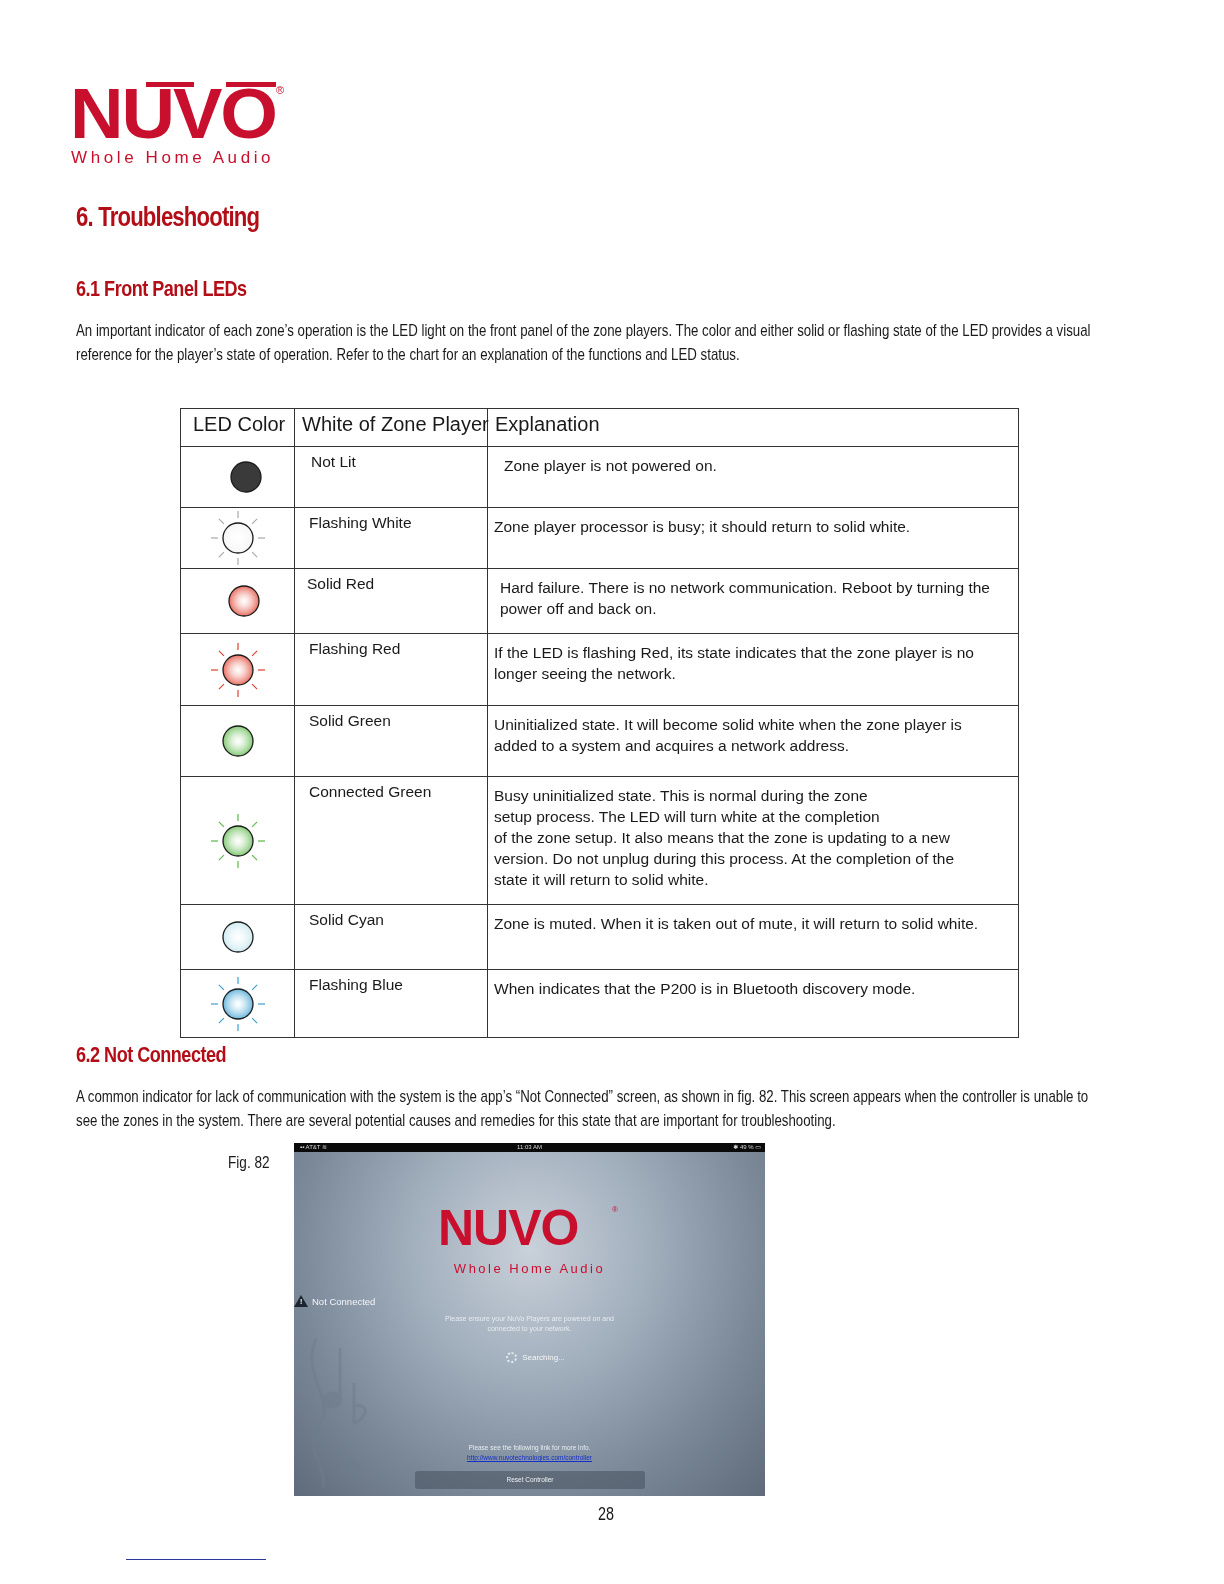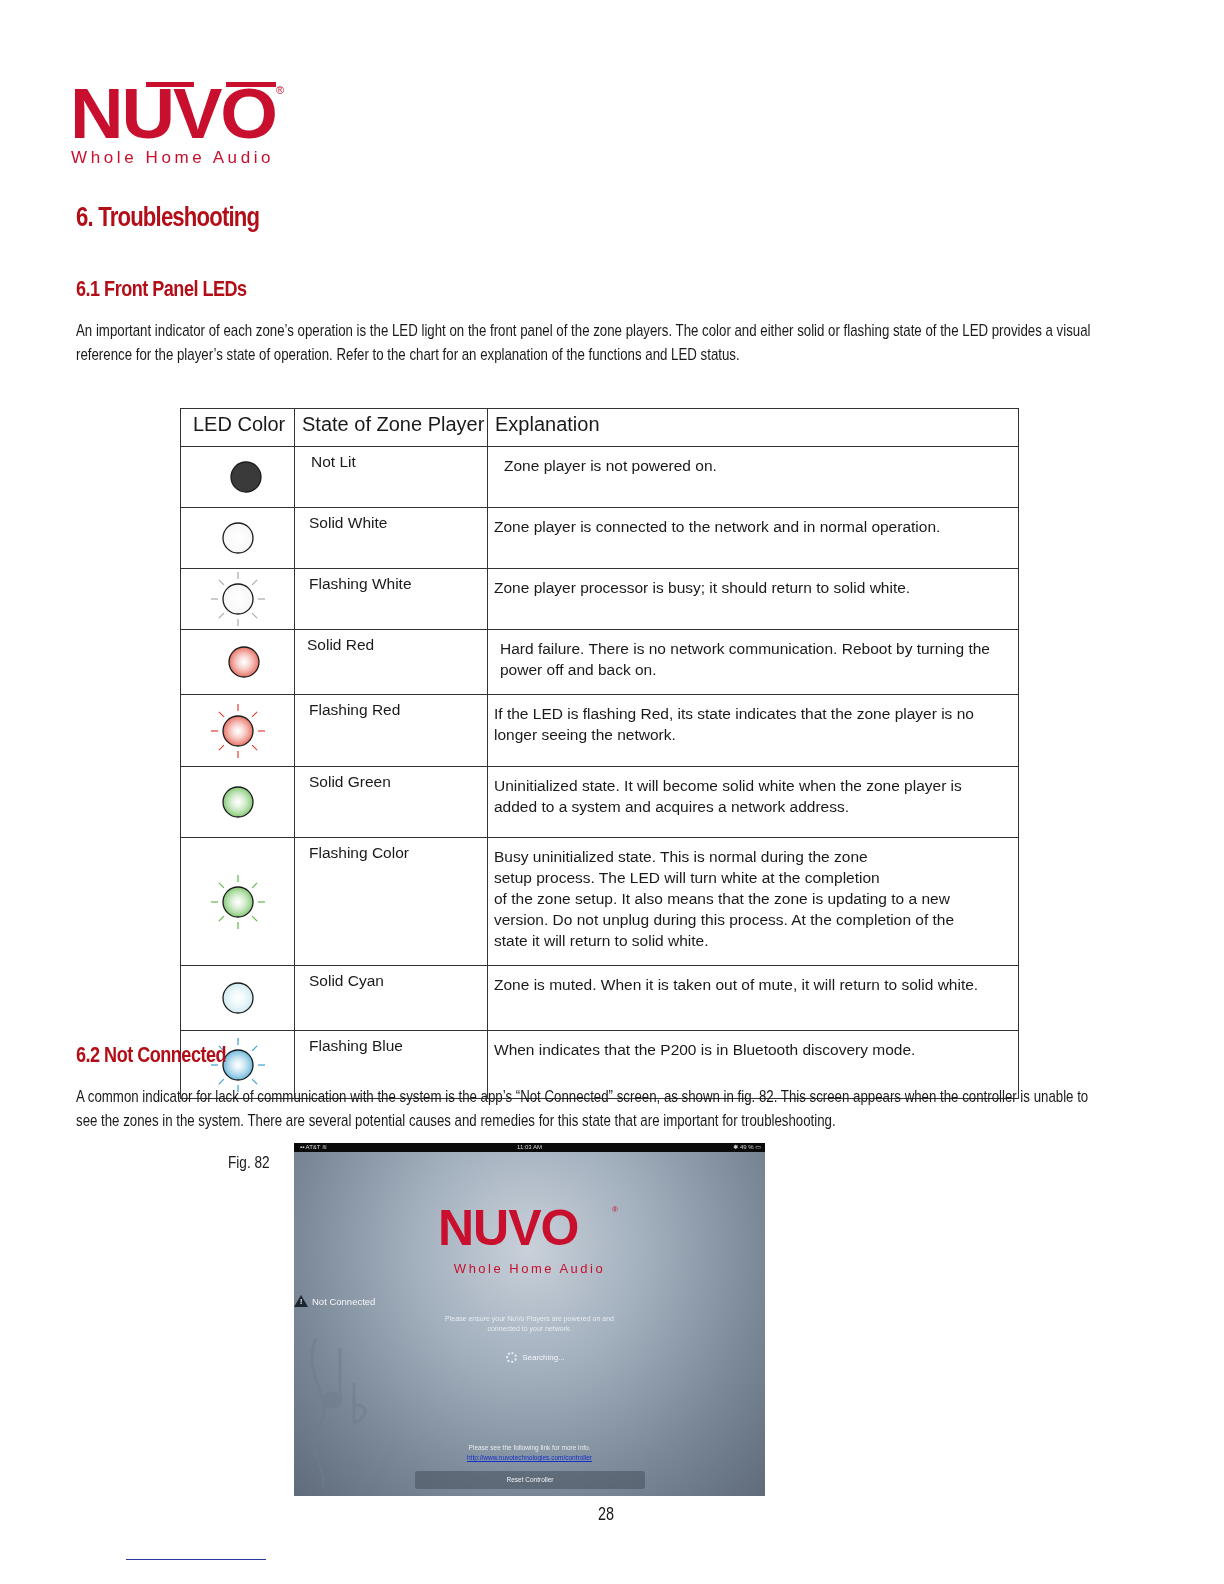--- a/index.html
+++ b/index.html
@@ -80,54 +80,39 @@
 
 <table class="led">
   <colgroup>
       <col style="width:114px">
       <col style="width:193px">
       <col style="width:531px">
     </colgroup>
   <thead>
     <tr>
       <th>LED Color</th>
-      <th>State of Zone Player</th>
+      <th>White of Zone Player</th>
       <th>Explanation</th>
     </tr>
   </thead>
   <tbody id="led-body">
       <tr class="r0">
         <td class="icon">
           <svg width="60" height="60" viewBox="-30 -30 60 60" class="led-svg">
             <defs>
               <radialGradient id="g0" cx="0.5" cy="0.5" r="0.6">
                 <stop offset="0" stop-color="#ffffff" stop-opacity="0.45"></stop>
                 <stop offset="1" stop-color="#3a3a3a"></stop>
               </radialGradient>
             </defs>
             <circle r="15" fill="#3a3a3a" stroke="#1a1a1a" stroke-width="1.3"></circle>
           </svg>
         </td>
         <td class="state">Not Lit</td>
         <td class="expl">Zone player is not powered on.</td>
-      </tr>
-      <tr class="r1">
-        <td class="icon">
-          <svg width="60" height="60" viewBox="-30 -30 60 60" class="led-svg">
-            <defs>
-              <radialGradient id="g1" cx="0.5" cy="0.5" r="0.6">
-                <stop offset="0" stop-color="#ffffff" stop-opacity="0.45"></stop>
-                <stop offset="1" stop-color="#f2f2f2"></stop>
-              </radialGradient>
-            </defs>
-            <circle r="15" fill="url(#g1)" stroke="#1a1a1a" stroke-width="1.3"></circle>
-          </svg>
-        </td>
-        <td class="state">Solid White</td>
-        <td class="expl">Zone player is connected to the network and in normal operation.</td>
       </tr>
       <tr class="r2">
         <td class="icon">
           <svg width="60" height="60" viewBox="-30 -30 60 60" class="led-svg">
             <defs>
               <radialGradient id="g2" cx="0.5" cy="0.5" r="0.6">
                 <stop offset="0" stop-color="#ffffff" stop-opacity="0.45"></stop>
                 <stop offset="1" stop-color="#f2f2f2"></stop>
               </radialGradient>
             </defs>
@@ -211,21 +196,21 @@
             <line x1="14.1" y1="14.1" x2="19.1" y2="19.1" stroke="#5cb848" stroke-width="1.2"></line>
             <line x1="0.0" y1="20.0" x2="0.0" y2="27.0" stroke="#5cb848" stroke-width="1.2"></line>
             <line x1="-14.1" y1="14.1" x2="-19.1" y2="19.1" stroke="#5cb848" stroke-width="1.2"></line>
             <line x1="-20.0" y1="0.0" x2="-27.0" y2="0.0" stroke="#5cb848" stroke-width="1.2"></line>
             <line x1="-14.1" y1="-14.1" x2="-19.1" y2="-19.1" stroke="#5cb848" stroke-width="1.2"></line>
             <line x1="-0.0" y1="-20.0" x2="-0.0" y2="-27.0" stroke="#5cb848" stroke-width="1.2"></line>
             <line x1="14.1" y1="-14.1" x2="19.1" y2="-19.1" stroke="#5cb848" stroke-width="1.2"></line>
             <circle r="15" fill="url(#g6)" stroke="#1a1a1a" stroke-width="1.3"></circle>
           </svg>
         </td>
-        <td class="state">Flashing Color</td>
+        <td class="state">Connected Green</td>
         <td class="expl">
           <div>Busy uninitialized state. This is normal during the zone</div>
           <div>setup process. The LED will turn white at the completion</div>
           <div>of the zone setup. It also means that the zone is updating to a new</div>
           <div>version. Do not unplug during this process. At the completion of the</div>
           <div>state it will return to solid white.</div>
         </td>
       </tr>
       <tr class="r7">
         <td class="icon">

